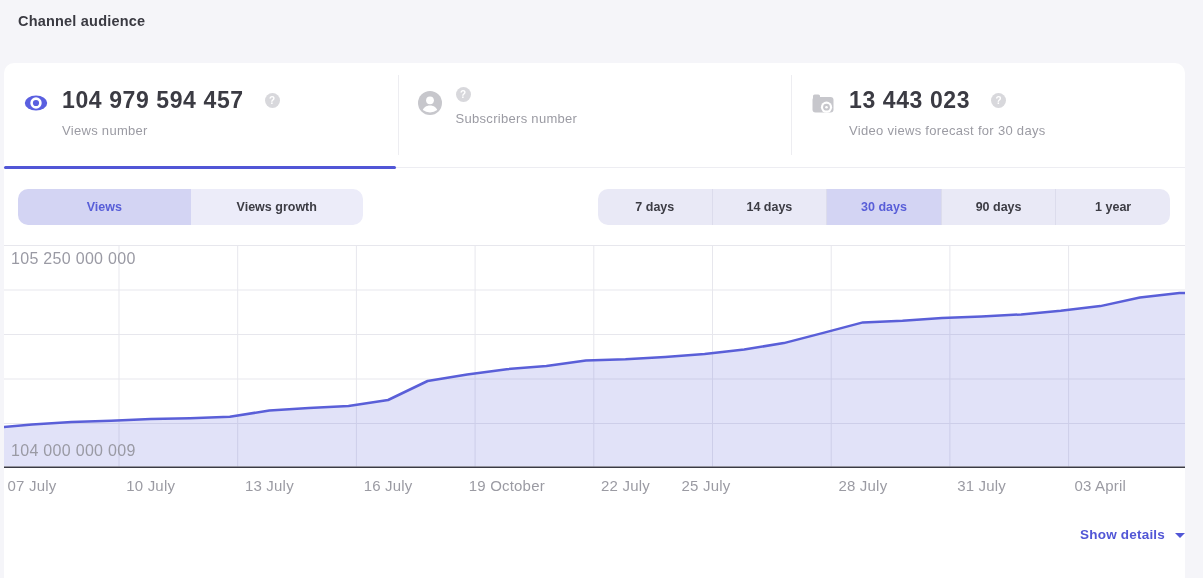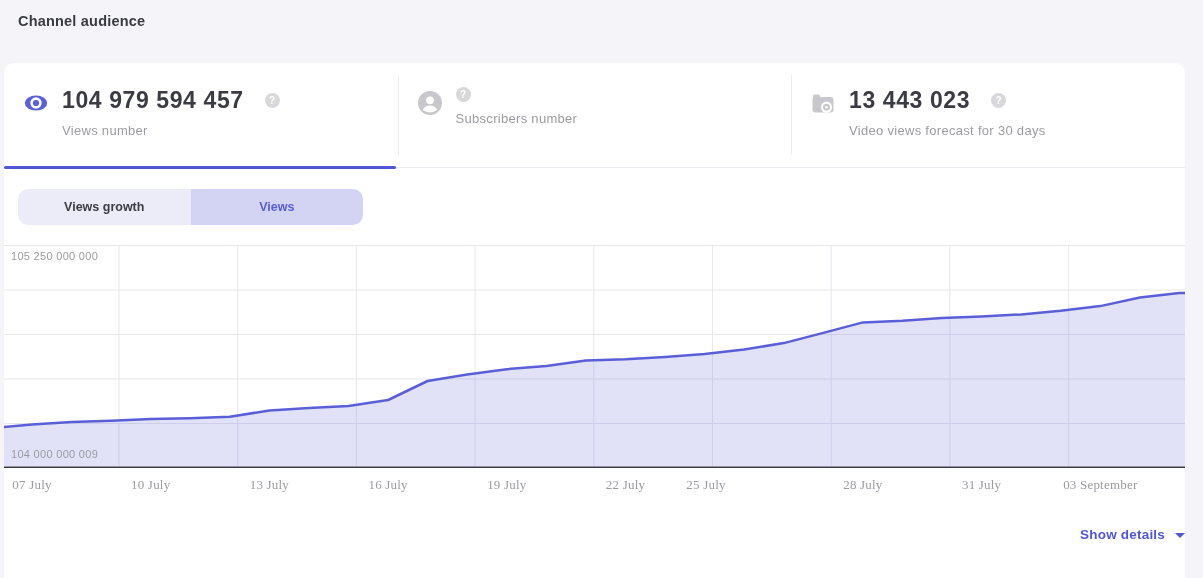--- a/index.html
+++ b/index.html
@@ -44,27 +44,27 @@
     font-family:"Liberation Sans",sans-serif;font-size:12.5px;font-weight:bold;color:#3c3c44;
     background:#ececf9;padding:0;
   }
   .tbtn.sel,.rbtn.sel{background:#d3d4f3;color:#585ed8}
   .rgroup{display:flex;margin-left:auto;margin-right:15px;width:572px;border-radius:10px;overflow:hidden}
   .rbtn{background:#e9e9f6}
   .rbtn + .rbtn{border-left:1px solid #dcdcec}
   
   .chart{position:relative;margin-top:20px;height:223px}
   #chartSvg{display:block;width:1181px;height:223px}
-  .ylab{position:absolute;left:7px;font-size:11px;color:#9a9aa4;letter-spacing:.3px}
+  .ylab{position:absolute;left:7px;font-size:16px;color:#9a9aa4;letter-spacing:.3px}
   .ylab.top{top:5px}
   .ylab.bottom{bottom:8px}
   .xlabels{position:relative;height:26px}
   .xlab{
     position:absolute;top:9px;transform:translateX(-50%);
-    font-size:13px;color:#9b9ba3;white-space:nowrap;letter-spacing:.2px;font-family:Liberation Serif, serif;
+    font-size:15px;color:#9b9ba3;white-space:nowrap;letter-spacing:.2px;
   }
   
   .details{margin-top:33px;display:flex;justify-content:flex-end;align-items:center;gap:10px;cursor:pointer}
   .details-text{color:#5156d6;font-weight:bold;font-size:13.5px;letter-spacing:.2px}
   .caret{
     width:0;height:0;margin-top:2px;
     border-left:5px solid transparent;border-right:5px solid transparent;border-top:5px solid #5156d6;
   }
 </style>
 </head>
@@ -119,22 +119,29 @@
           <span class="stat-value">13 443 023</span>
           <span class="help">?</span>
         </div>
         <div class="stat-label">Video views forecast for 30 days</div>
       </div>
     </div>
   </div>
 
   <div class="controls">
     <div class="tgroup">
+        <button class="tbtn sel">Views</button>
         <button class="tbtn">Views growth</button>
-        <button class="tbtn sel">Views</button>
+      </div>
+    <div class="rgroup">
+        <button class="rbtn">7 days</button>
+        <button class="rbtn">14 days</button>
+        <button class="rbtn sel">30 days</button>
+        <button class="rbtn">90 days</button>
+        <button class="rbtn">1 year</button>
       </div>
   </div>
 
   <div class="chart">
     <svg id="chartSvg" viewBox="0 0 1181 223" preserveAspectRatio="none">
         <line x1="0" x2="1181" y1="0.5" y2="0.5" stroke="#e7e7ed" stroke-width="1"></line>
         <line x1="0" x2="1181" y1="45" y2="45" stroke="#e7e7ed" stroke-width="1"></line>
         <line x1="0" x2="1181" y1="89.5" y2="89.5" stroke="#e7e7ed" stroke-width="1"></line>
         <line x1="0" x2="1181" y1="134" y2="134" stroke="#e7e7ed" stroke-width="1"></line>
         <line x1="0" x2="1181" y1="178.5" y2="178.5" stroke="#e7e7ed" stroke-width="1"></line>
@@ -152,26 +159,26 @@
         <line x1="0" x2="1181" y1="222.3" y2="222.3" stroke="#3a3a44" stroke-width="1.8"></line>
       </svg>
     <span class="ylab top">105 250 000 000</span>
     <span class="ylab bottom">104 000 000 009</span>
   </div>
   <div class="xlabels">
       <span class="xlab" style="left: 28px;">07 July</span>
       <span class="xlab" style="left: 146.7px;">10 July</span>
       <span class="xlab" style="left: 265.4px; text-align: right;">13 July</span>
       <span class="xlab" style="left: 384.1px;">16 July</span>
-      <span class="xlab" style="left: 502.8px;">19 July</span>
+      <span class="xlab" style="left: 502.8px;">19 October</span>
       <span class="xlab" style="left: 621.5px;">22 July</span>
       <span class="xlab" style="left: 702px;">25 July</span>
       <span class="xlab" style="left: 858.9px;">28 July</span>
       <span class="xlab" style="left: 977.6px;">31 July</span>
-      <span class="xlab" style="left: 1096.3px;">03 September</span>
+      <span class="xlab" style="left: 1096.3px;">03 April</span>
     </div>
 
   <div class="details">
     <span class="details-text">Show details</span>
     <span class="caret"></span>
   </div>
 
 </div>
 
 </body></html>

